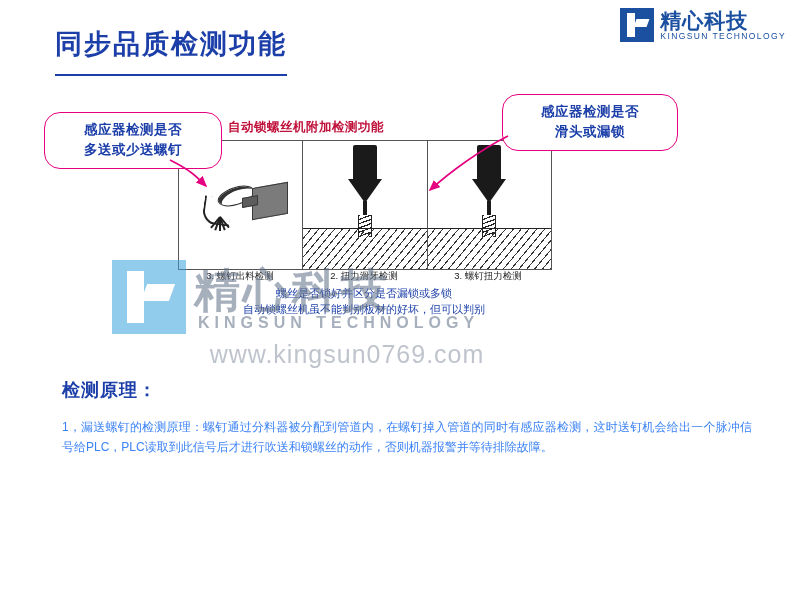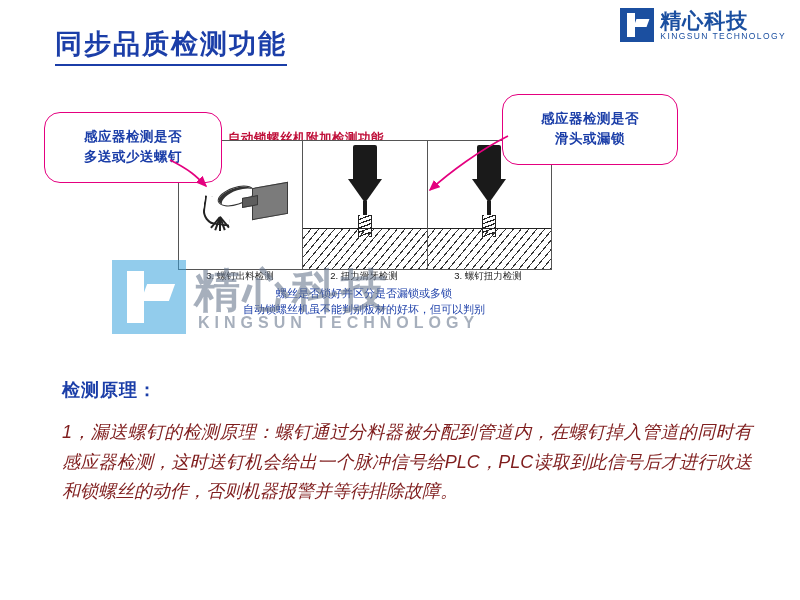--- a/index.html
+++ b/index.html
@@ -66,35 +66,35 @@
   
   .page-title {
     position: absolute;
     left: 55px;
     top: 26px;
     font-size: 27px;
     font-weight: bold;
     color: #1b3ea8;
     letter-spacing: 2px;
     border-bottom: 2px solid #1b3ea8;
-    padding-bottom: 2px;
+    padding-bottom: 12px;
   }
 
   
   .figure-wrap {
     position: absolute;
     left: 178px;
     top: 118px;
     width: 375px;
     height: 210px;
   }
   .figure-caption-top {
     position: absolute;
     left: 50px;
-    top: 12px;
+    top: 1px;
     font-size: 12.5px;
     font-weight: bold;
     color: #c0103a;
     letter-spacing: 0.5px;
   }
   .panels {
     position: absolute;
     left: 0;
     top: 22px;
     width: 372px;
@@ -253,21 +253,21 @@
   .callout {
     position: absolute;
     background: #ffffff;
     border: 1.4px solid #e4007f;
     border-radius: 16px;
     color: #1b3ea8;
     font-size: 13.5px;
     font-weight: bold;
     line-height: 1.5;
     text-align: center;
-    padding: 14px 12px;
+    padding: 7px 12px;
     letter-spacing: 0.5px;
   }
   .callout-left { left: 44px; top: 112px; width: 152px; }
   .callout-right { left: 502px; top: 94px; width: 150px; }
 
   .arrow-svg {
     position: absolute;
     left: 0; top: 0;
     width: 800px; height: 600px;
     pointer-events: none;
@@ -338,26 +338,25 @@
     width: 690px;
   }
   .principle-title {
     font-size: 18px;
     font-weight: bold;
     color: #1b3ea8;
     letter-spacing: 1px;
     margin-bottom: 16px;
   }
   .principle-para {
-    font-size: 18px;
-    color: #7f1d1d;
+    font-size: 12px;
+    color: #3b82f6;
     line-height: 1.65;
     margin-bottom: 11px;
     text-align: justify;
-    font-style: italic;
   }
 </style>
 </head>
 <body>
 
 <div class="page">
 
   <div class="brand-logo">
     <div class="brand-mark"></div>
     <div class="brand-text">
@@ -429,20 +428,21 @@
       </marker>
     </defs>
     <path d="M170,160 C190,170 196,176 206,186" stroke="#e4007f" stroke-width="1.6" fill="none" marker-end="url(#ah)"></path>
     <path d="M508,136 C480,150 450,172 430,190" stroke="#e4007f" stroke-width="1.6" fill="none" marker-end="url(#ah)"></path>
   </svg>
 
   <div class="watermark">
     <div class="wm-mark"></div>
     <div class="wm-cn">精心科技</div>
     <div class="wm-en">KINGSUN TECHNOLOGY</div>
+    <div class="wm-url">www.kingsun0769.com</div>
   </div>
 
   <div class="principle">
     <div class="principle-title">检测原理：</div>
     <div class="principle-para">1，漏送螺钉的检测原理：螺钉通过分料器被分配到管道内，在螺钉掉入管道的同时有感应器检测，这时送钉机会给出一个脉冲信号给PLC，PLC读取到此信号后才进行吹送和锁螺丝的动作，否则机器报警并等待排除故障。</div>
   </div>
 
 </div>
 
 </body></html>

